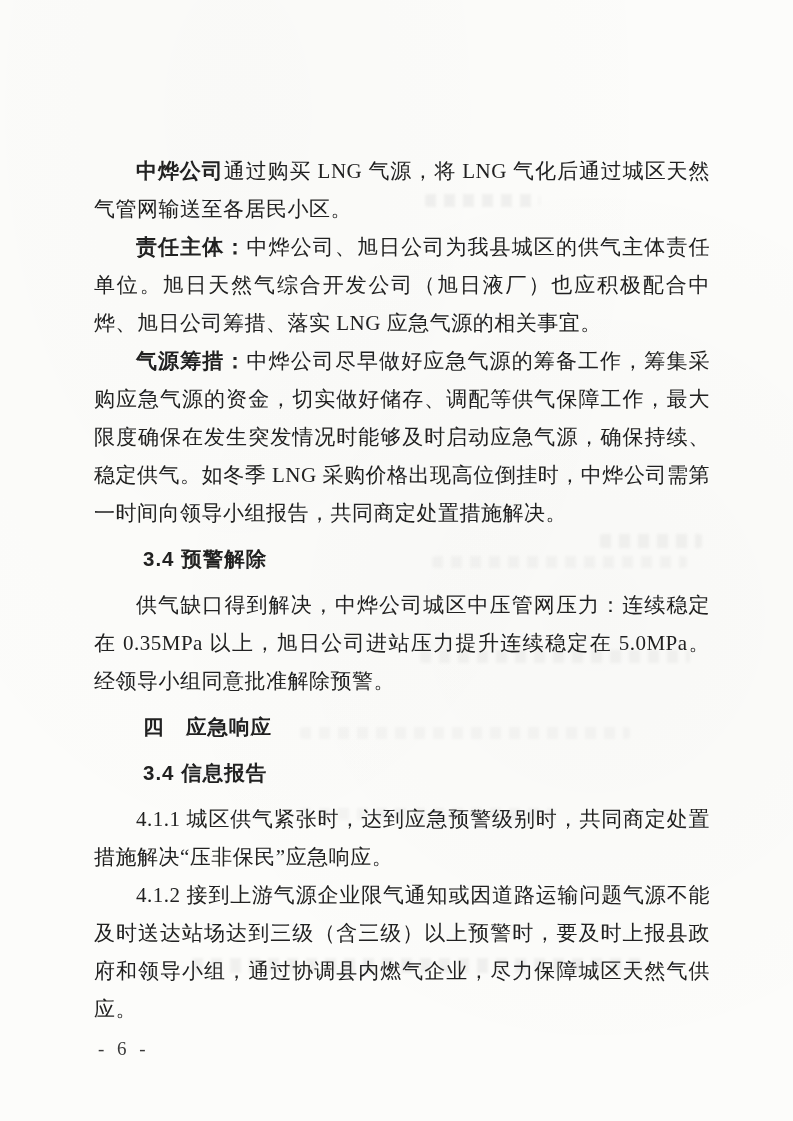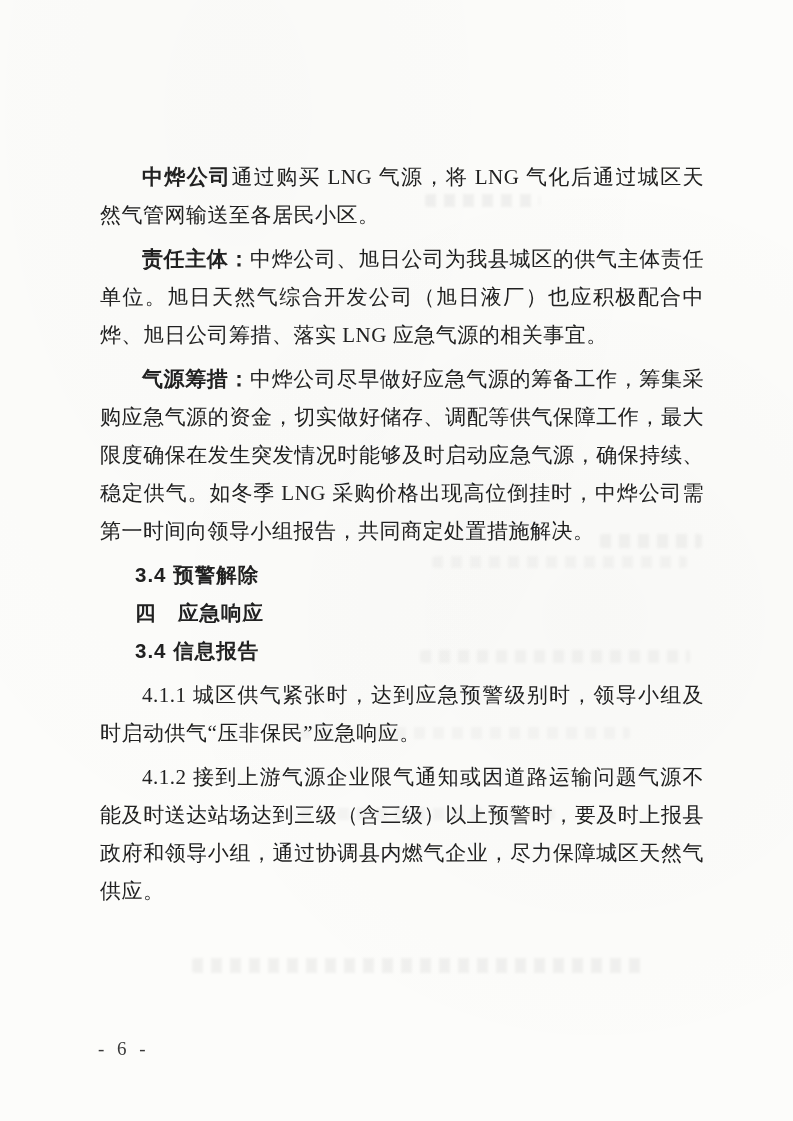--- a/index.html
+++ b/index.html
@@ -25,28 +25,28 @@
     left: 94px;
     top: 152px;
     width: 616px;
     font-size: 21px;
     line-height: 38px;
     text-align: justify;
     text-justify: inter-character;
     letter-spacing: 0.5px;
   }
   .para {
-    margin: 6px;
+    margin: 0;
     text-indent: 2em;
   }
   .lead {
     font-weight: 700;
   }
   .heading {
-    margin: 0;
+    margin: 8px;
     text-indent: 2em;
     font-weight: 700;
     font-family: "Liberation Sans", "DejaVu Sans", sans-serif;
     font-size: 20.5px;
     letter-spacing: 1px;
   }
   .footer-page-num {
     position: absolute;
     left: 98px;
     top: 1038px;
@@ -75,26 +75,27 @@
   <div class="text-col">
 
     <p class="para"><span class="lead">中烨公司</span><span>通过购买 LNG 气源，将 LNG 气化后通过城区天然气管网输送至各居民小区。</span></p>
 
     <p class="para"><span class="lead">责任主体：</span><span>中烨公司、旭日公司为我县城区的供气主体责任单位。旭日天然气综合开发公司（旭日液厂）也应积极配合中烨、旭日公司筹措、落实 LNG 应急气源的相关事宜。</span></p>
 
     <p class="para"><span class="lead">气源筹措：</span><span>中烨公司尽早做好应急气源的筹备工作，筹集采购应急气源的资金，切实做好储存、调配等供气保障工作，最大限度确保在发生突发情况时能够及时启动应急气源，确保持续、稳定供气。如冬季 LNG 采购价格出现高位倒挂时，中烨公司需第一时间向领导小组报告，共同商定处置措施解决。</span></p>
 
     <p class="heading">3.4 预警解除</p>
 
+    <p class="para">供气缺口得到解决，中烨公司城区中压管网压力：连续稳定在 0.35MPa 以上，旭日公司进站压力提升连续稳定在 5.0MPa。经领导小组同意批准解除预警。</p>
 
     <p class="heading">四　应急响应</p>
 
     <p class="heading">3.4 信息报告</p>
 
-    <p class="para">4.1.1 城区供气紧张时，达到应急预警级别时，领导小组及时启动供气“压非保民”应急响应。</p>
+    <p class="para">4.1.1 城区供气紧张时，达到应急预警级别时，共同商定处置措施解决“压非保民”应急响应。</p>
 
     <p class="para">4.1.2 接到上游气源企业限气通知或因道路运输问题气源不能及时送达站场达到三级（含三级）以上预警时，要及时上报县政府和领导小组，通过协调县内燃气企业，尽力保障城区天然气供应。</p>
 
   </div>
 
   <div class="smudge" style="left:425px; top:194px; width:115px; height:13px;"></div>
   <div class="smudge" style="left:600px; top:534px; width:102px; height:14px; opacity:0.45;"></div>
   <div class="smudge" style="left:432px; top:556px; width:255px; height:12px; opacity:0.35;"></div>
   <div class="smudge" style="left:420px; top:650px; width:270px; height:13px; opacity:0.4;"></div>
   <div class="smudge" style="left:300px; top:727px; width:330px; height:12px; opacity:0.3;"></div>

